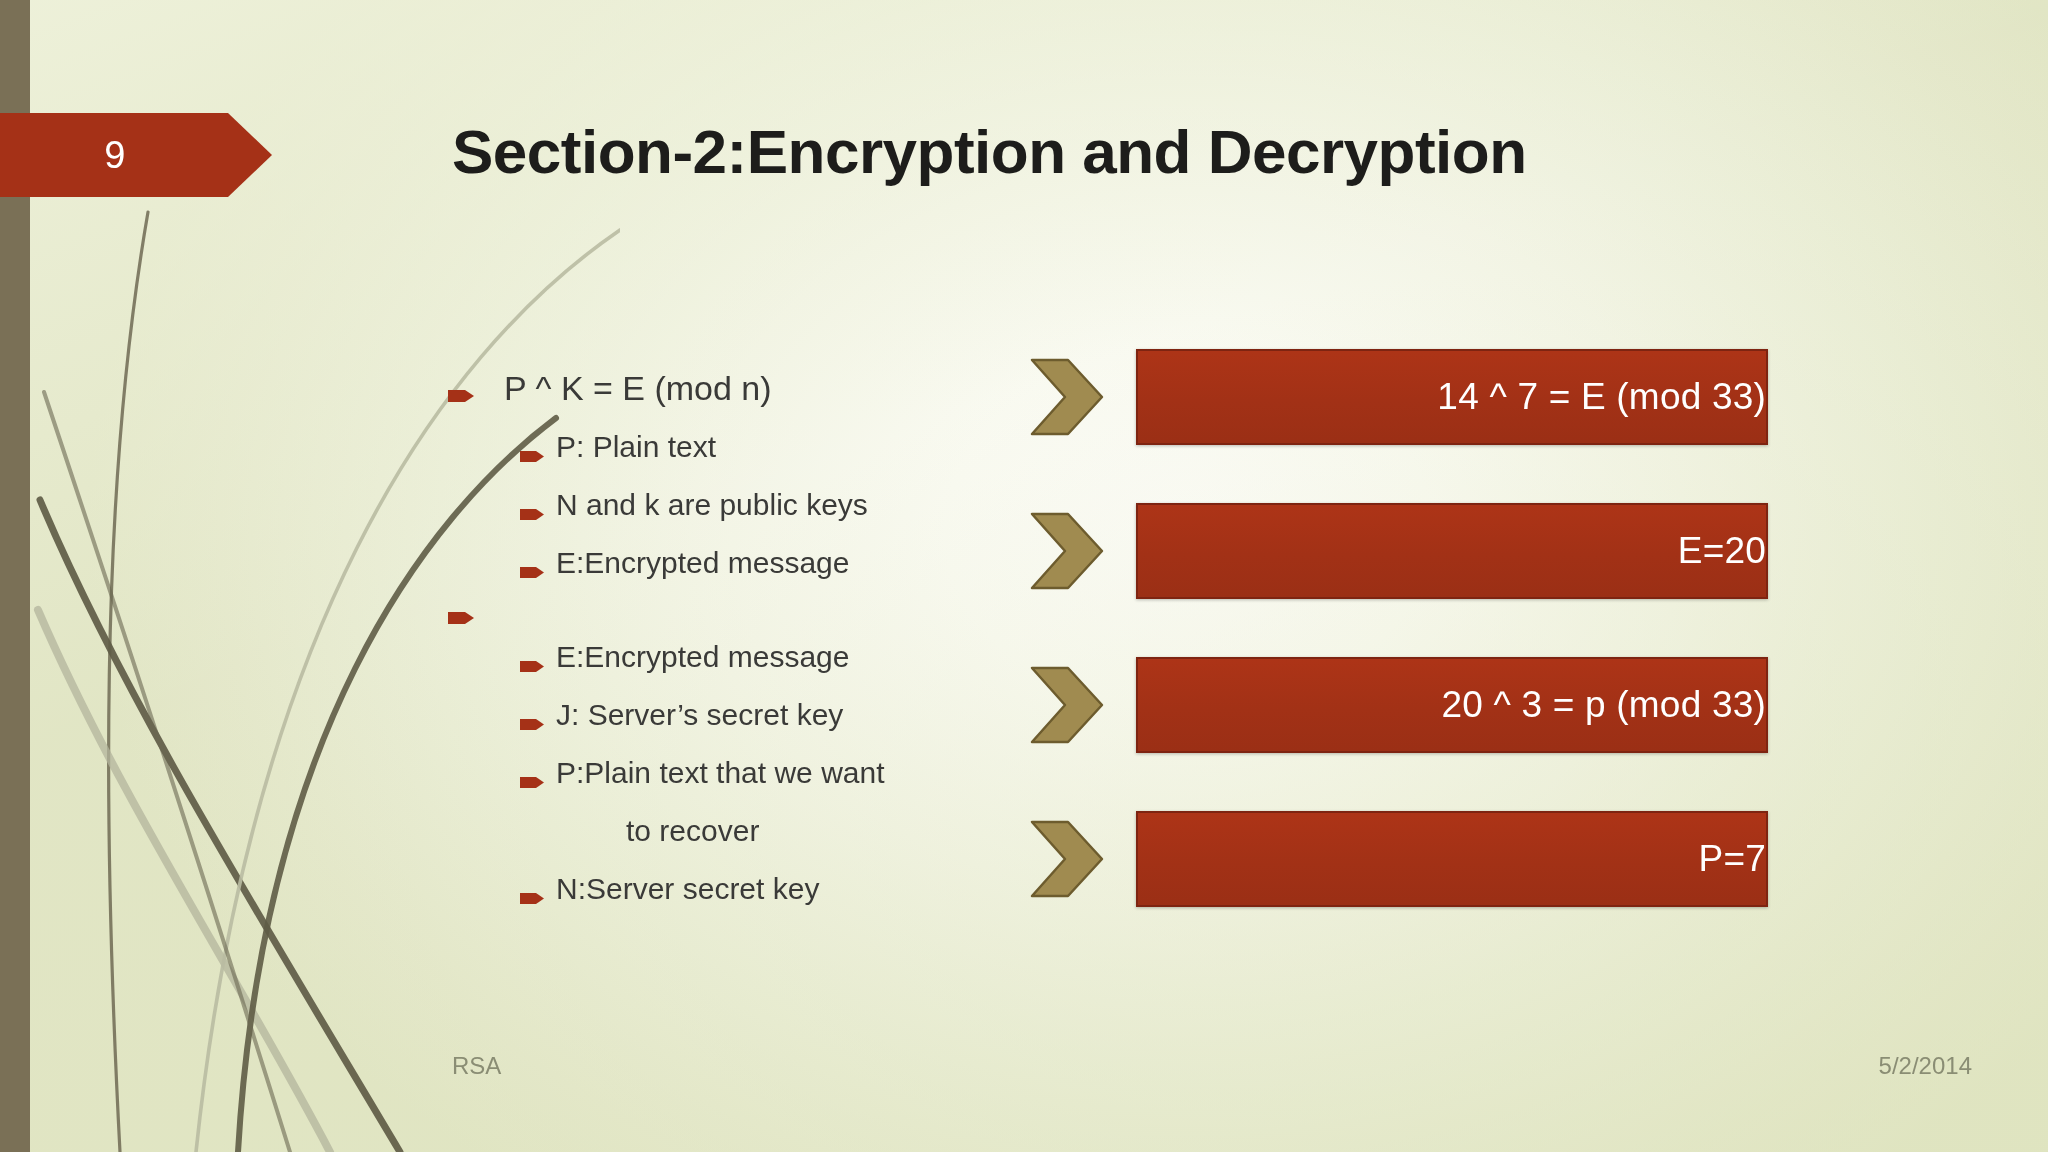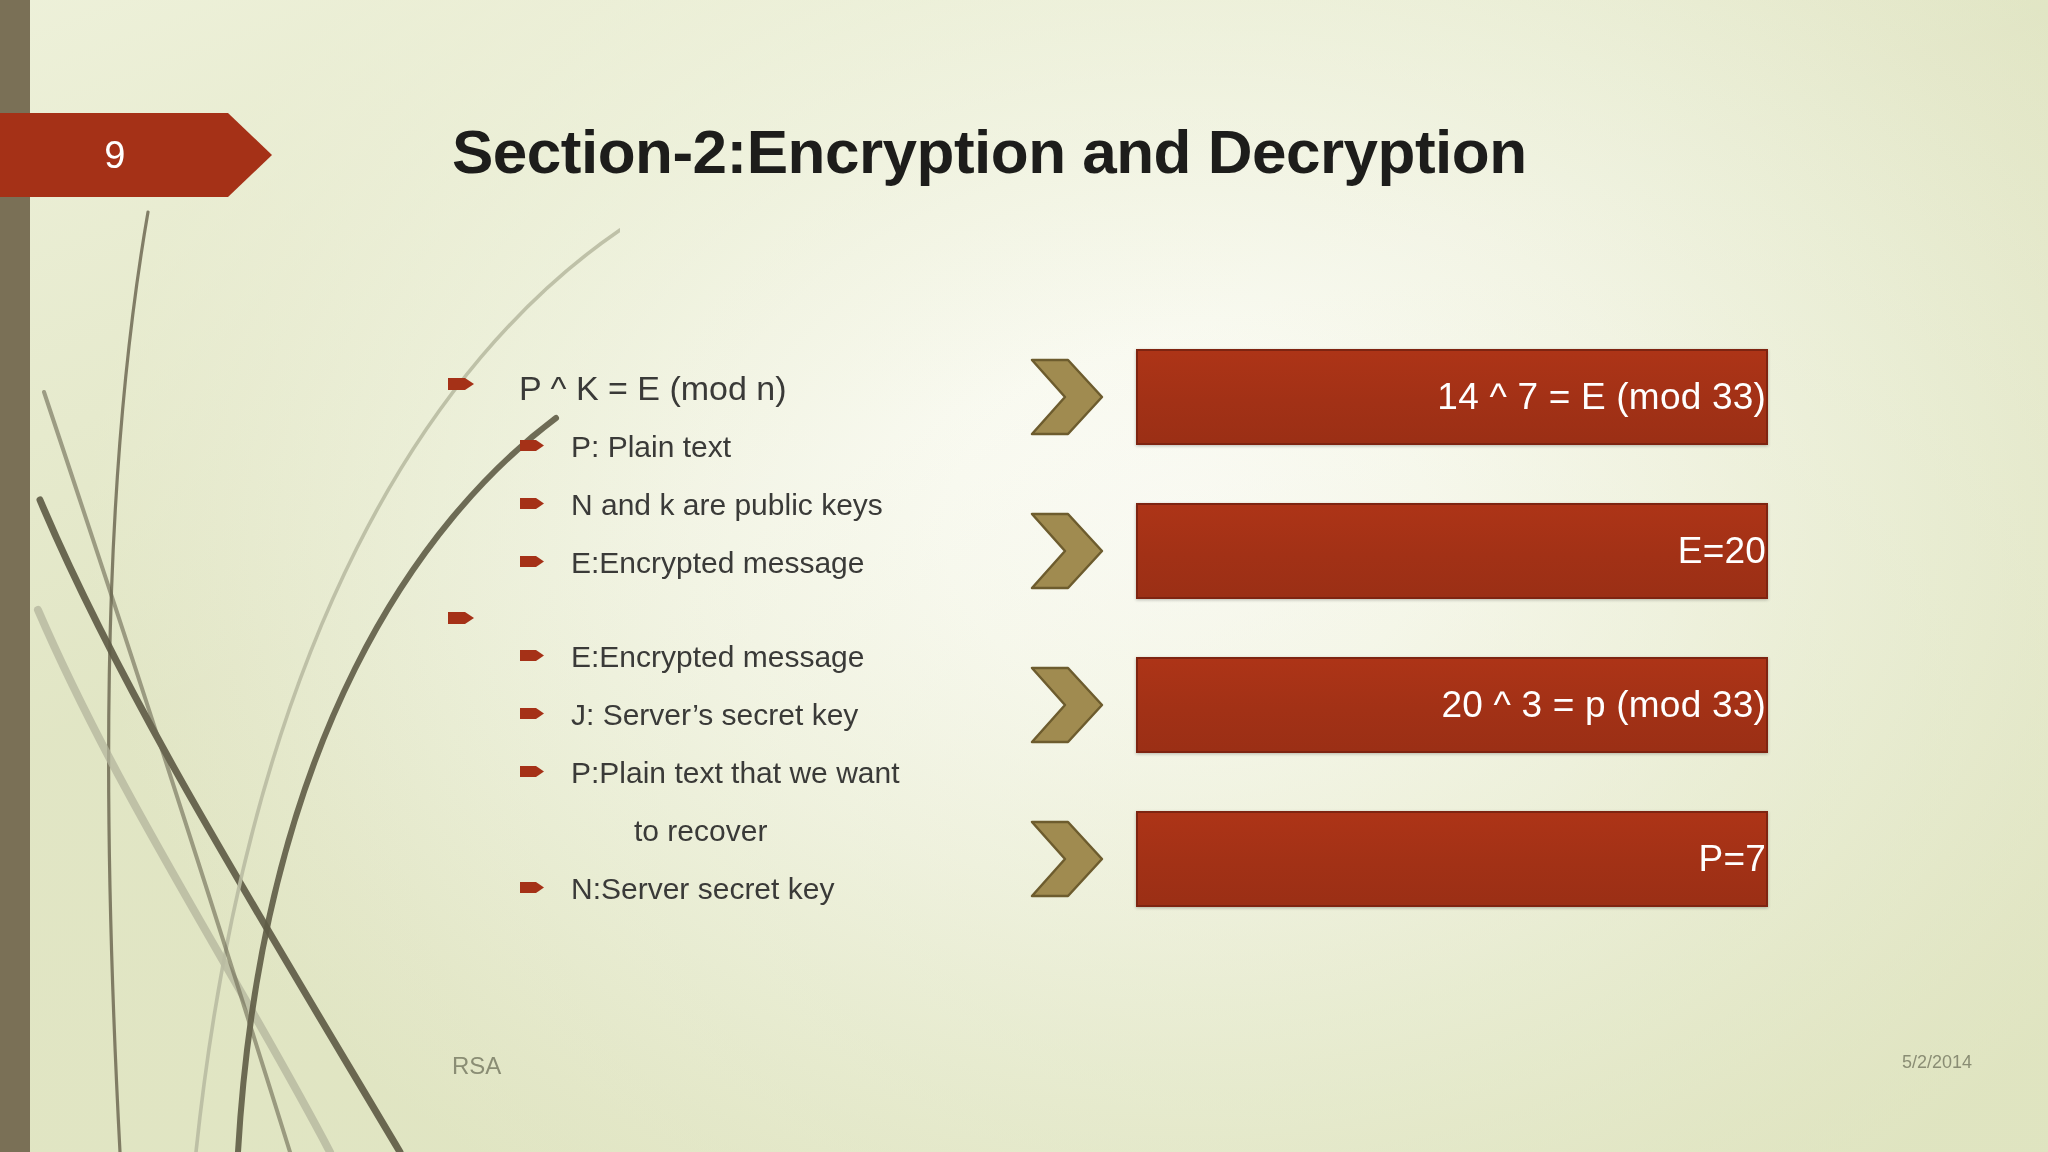--- a/index.html
+++ b/index.html
@@ -97,23 +97,22 @@
 
   
   .bullets {
     position: absolute;
     left: 448px;
     top: 360px;
     width: 560px;
   }
   .b-row {
     display: flex;
-    align-items: flex-start;
+    align-items: center;
     margin-bottom: 4px;
-    gap: 15px;
   }
   .b-row.lvl1 { padding-left: 0px; }
   .b-row.lvl2 { padding-left: 72px; }
   .b-row.cont { padding-left: 178px; }
 
   .pennant {
     flex: 0 0 auto;
     margin-top: 12px;
     margin-right: 0px;
   }
@@ -131,21 +130,21 @@
   }
   .lvl2 .b-text {
     font-size: 30px;
     line-height: 54px;
     margin-left: 12px;
     font-weight: 400;
   }
   .cont .b-text {
     font-size: 30px;
     line-height: 54px;
-    margin-left: 8px;
+    margin-left: 0px;
   }
   .lvl1 .pennant { margin-top: 16px; }
   .lvl2 .pennant { margin-top: 18px; }
 
   
   .steps {
     position: absolute;
     left: 1028px;
     top: 348px;
     width: 740px;
@@ -185,21 +184,21 @@
     left: 452px;
     top: 1052px;
     color: #8a8d74;
     font-size: 24px;
   }
   .foot-right {
     position: absolute;
     right: 76px;
     top: 1052px;
     color: #8a8d74;
-    font-size: 18px;
+    font-size: 24px;
   }
 </style>
 </head>
 <body>
 
 <div id="slide">
 
   <div class="bg-base"></div>
   <div class="bg-tint"></div>
 

